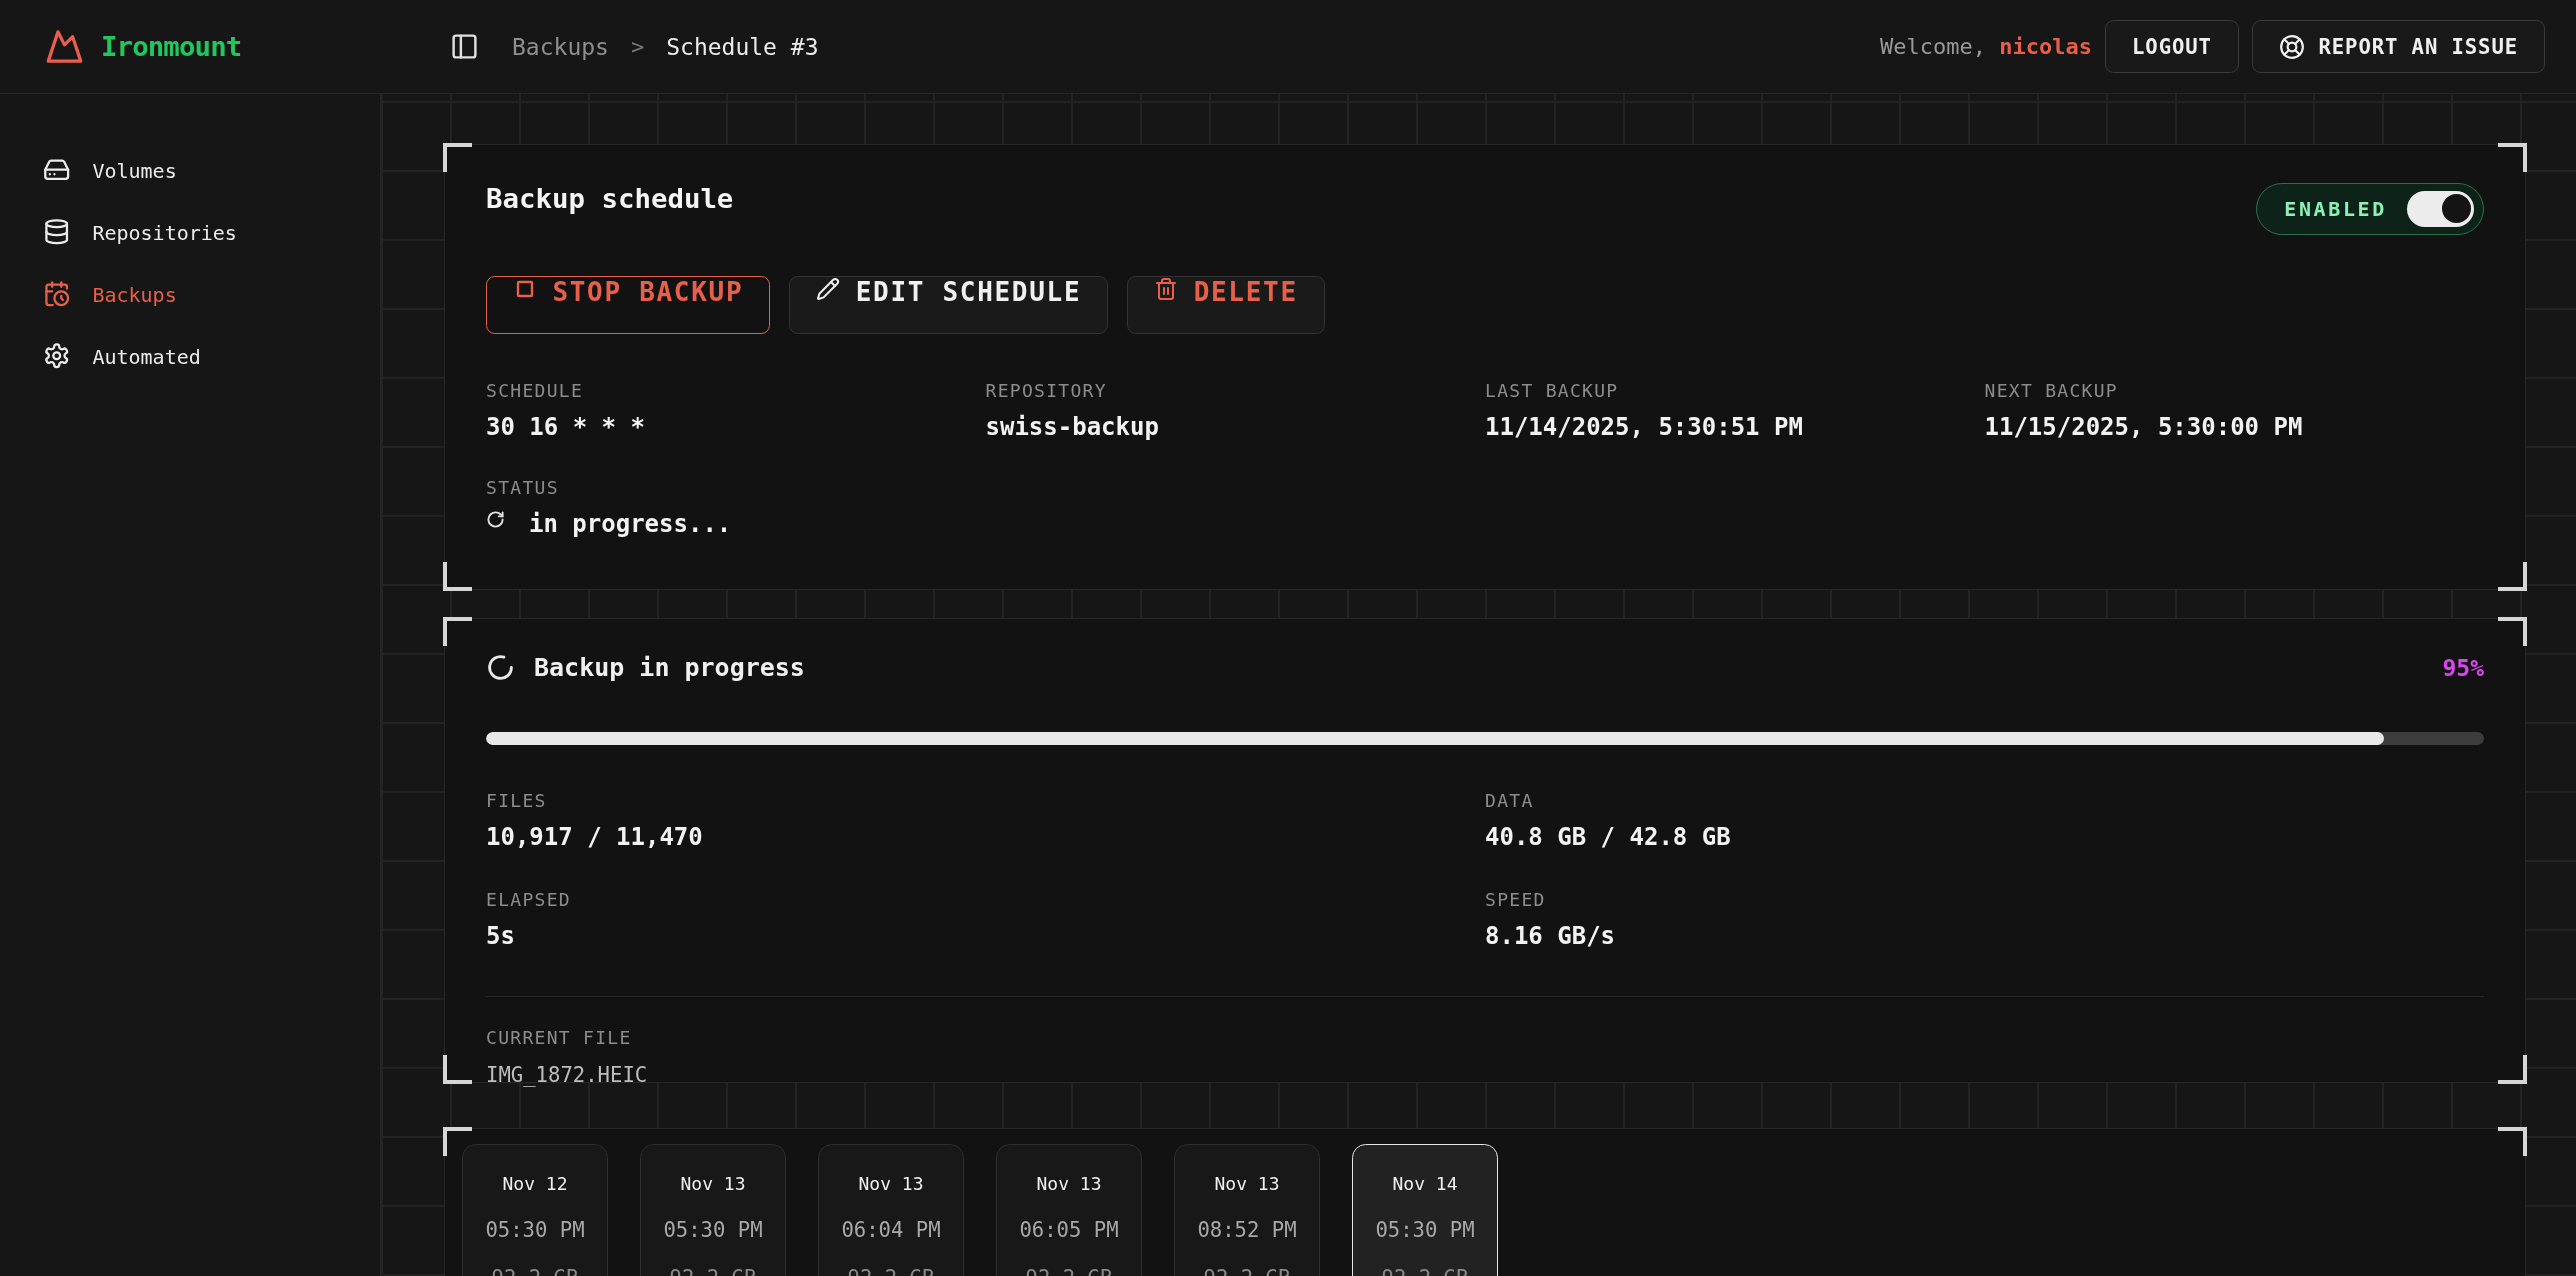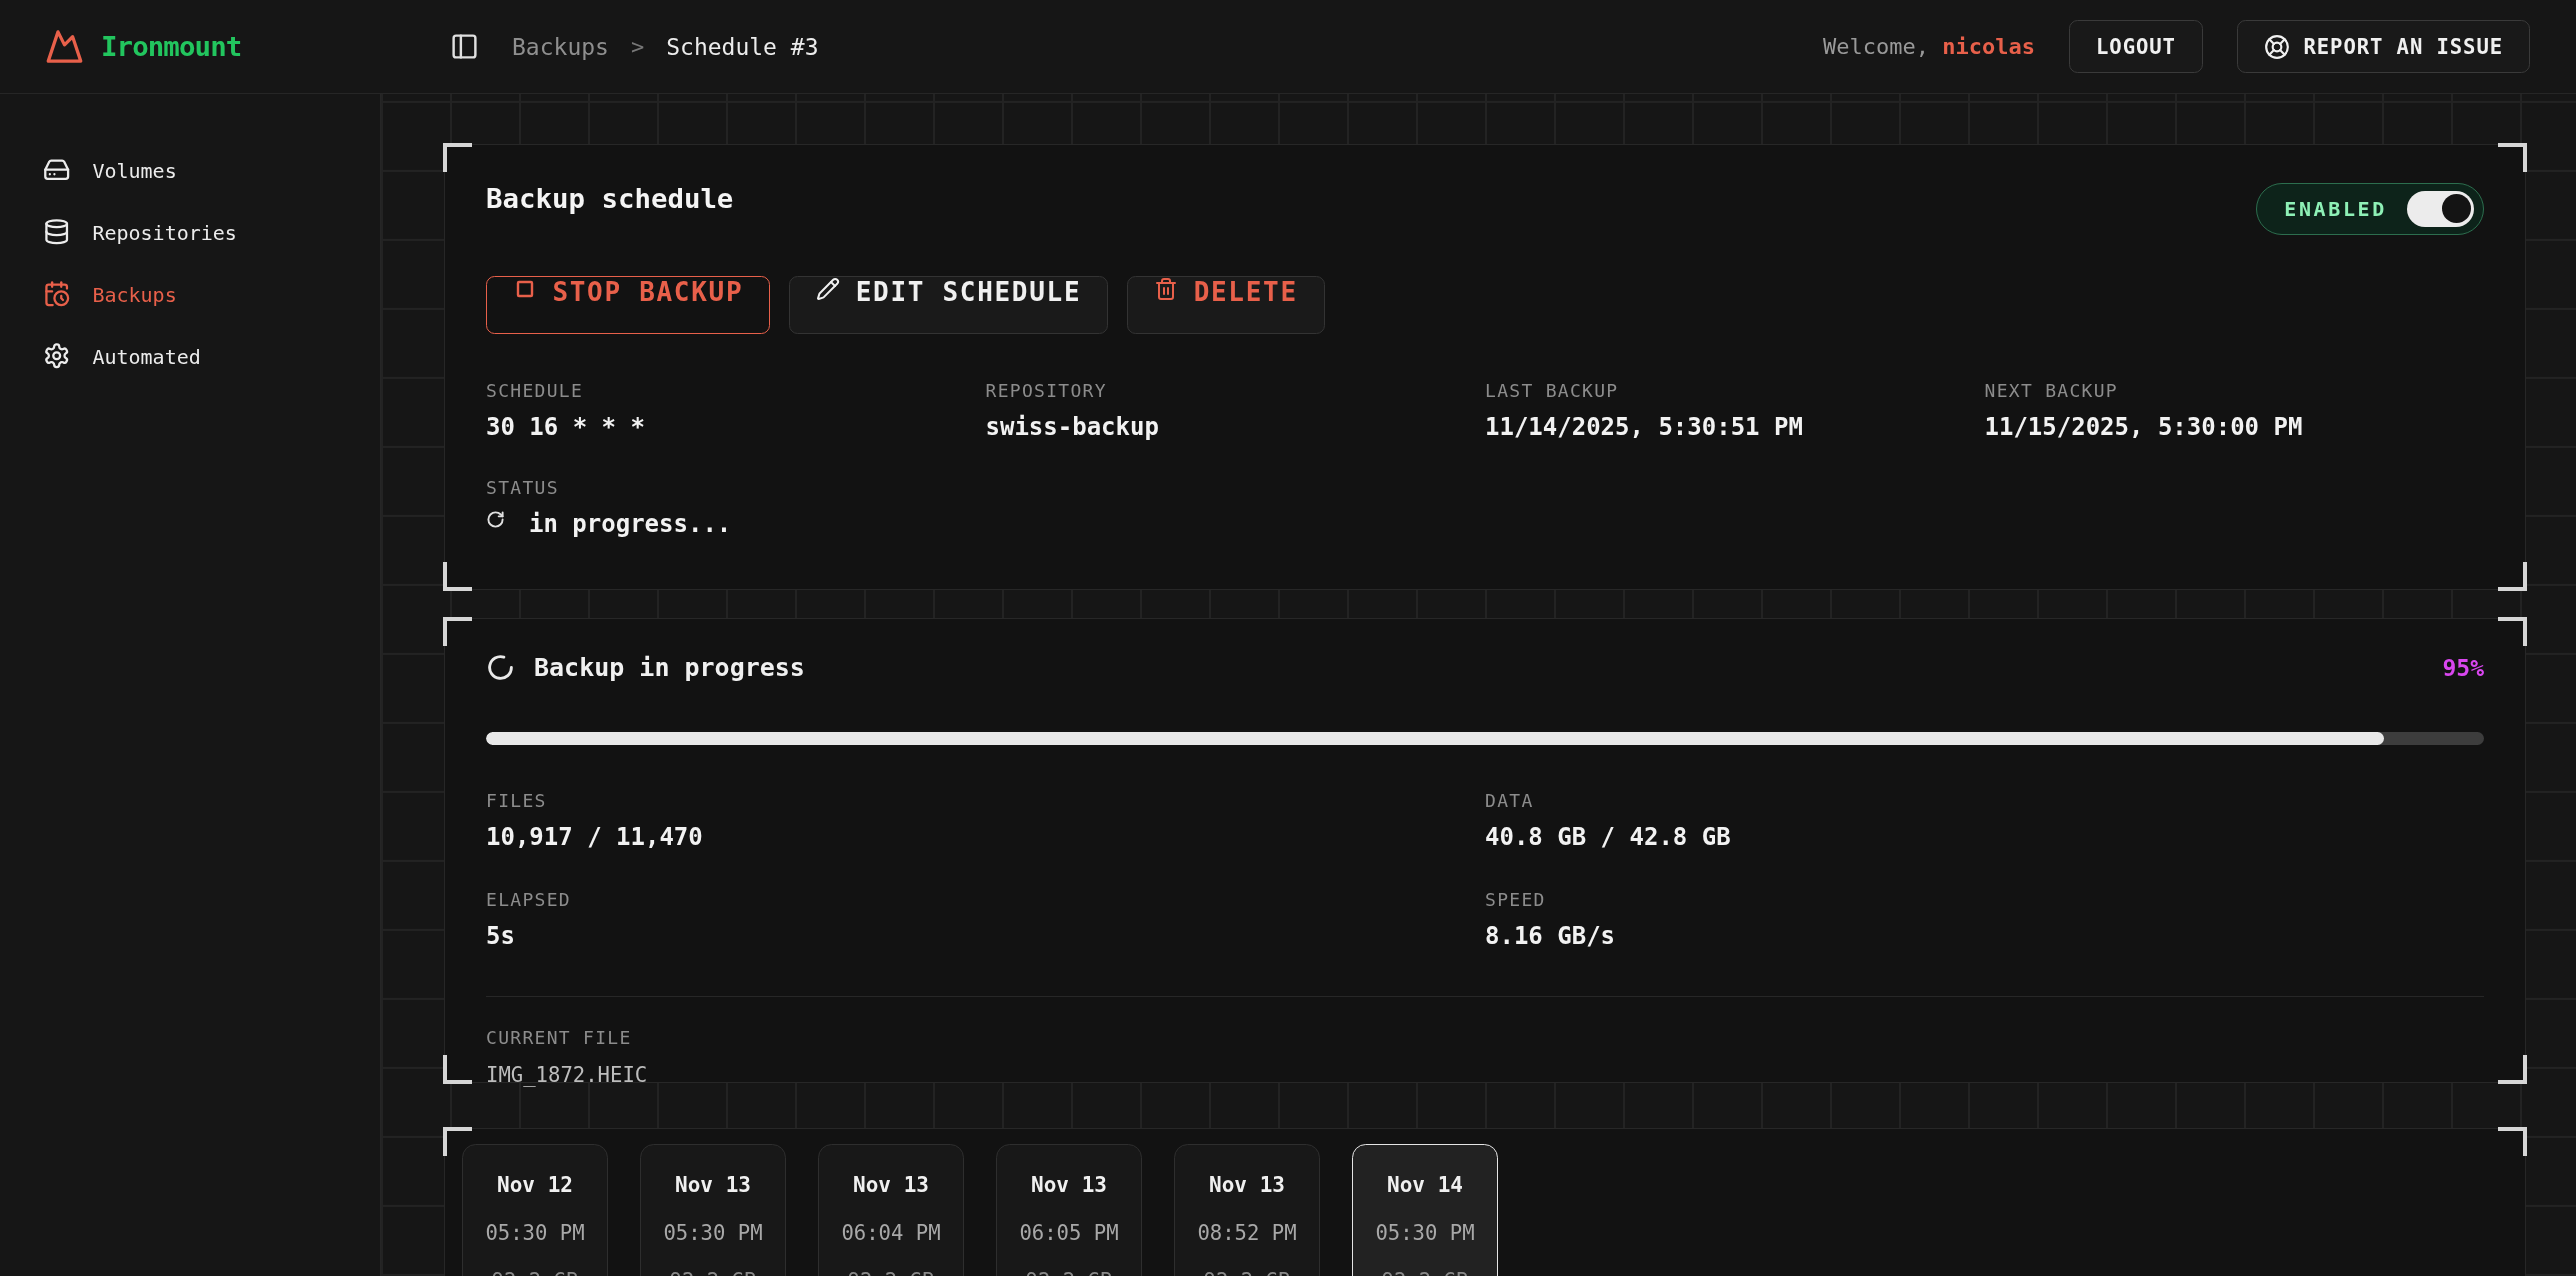--- a/index.html
+++ b/index.html
@@ -16,21 +16,21 @@
     height:94px; display:flex; align-items:center;
     background:#161616; border-bottom:1.7px solid #262626;
   }
   .brand-wrap { width:381px; display:flex; align-items:center; padding-left:45px; gap:17px; flex:none; }
   .brand-text { font-size:27.4px; font-weight:bold; color:#22c55e; letter-spacing:-0.9px; }
   .crumb-wrap { display:flex; align-items:center; gap:33px; margin-left:69px; }
   .crumbs { display:flex; align-items:center; gap:22px; font-size:23px; }
   .crumb-muted { color:#8f8f8f; }
   .crumb-sep { color:#777; font-size:22px; }
   .crumb-cur { color:#ececec; }
-  .header-right { margin-left:auto; display:flex; align-items:center; gap:34px; padding-right:46px; }
+  .header-right { margin-left:auto; display:flex; align-items:center; gap:13px; padding-right:31px; }
   .welcome { font-size:22px; color:#999; }
   .welcome b { color:#e8604a; font-weight:bold; }
   .hbtn {
     height:53px; padding:0 26px; display:flex; align-items:center; gap:13.7px;
     background:#191919; border:1.7px solid #3a3a3a; border-radius:8.6px;
     color:#f0f0f0; font-size:20.6px; font-weight:bold; letter-spacing:0.9px;
     font-family:inherit; cursor:pointer;
   }
 
   
@@ -111,21 +111,21 @@
   .cur-label { margin-top:30px; font-size:18px; color:#8c8c8c; letter-spacing:1.3px; }
   .cur-value { margin-top:15.4px; font-size:20.6px; color:#bdbdbd; }
 
   
   .snap {
     width:146px; height:206px; flex:none;
     border:1.7px solid #2e2e2e; border-radius:13.7px; background:#181818;
     text-align:center; padding-top:27.4px; cursor:pointer;
   }
   .snap.selected { border-color:#e5e5e5; background:#222; }
-  .snap-date { font-size:21px; font-weight:bold; color:#f0f0f0; }
+  .snap-date { font-size:18px; font-weight:normal; color:#f0f0f0; }
   .snap-time { margin-top:24px; font-size:20.6px; color:#a8a8a8; }
   .snap-size { margin-top:24px; font-size:20.6px; color:#8a8a8a; }
 </style>
 </head>
 <body>
 
 <div class="header">
   <div class="brand-wrap">
     <span>
       <svg width="39" height="39" viewBox="0 0 24 24" fill="none" stroke="#e8604a" stroke-width="2" stroke-linecap="round" stroke-linejoin="round">

